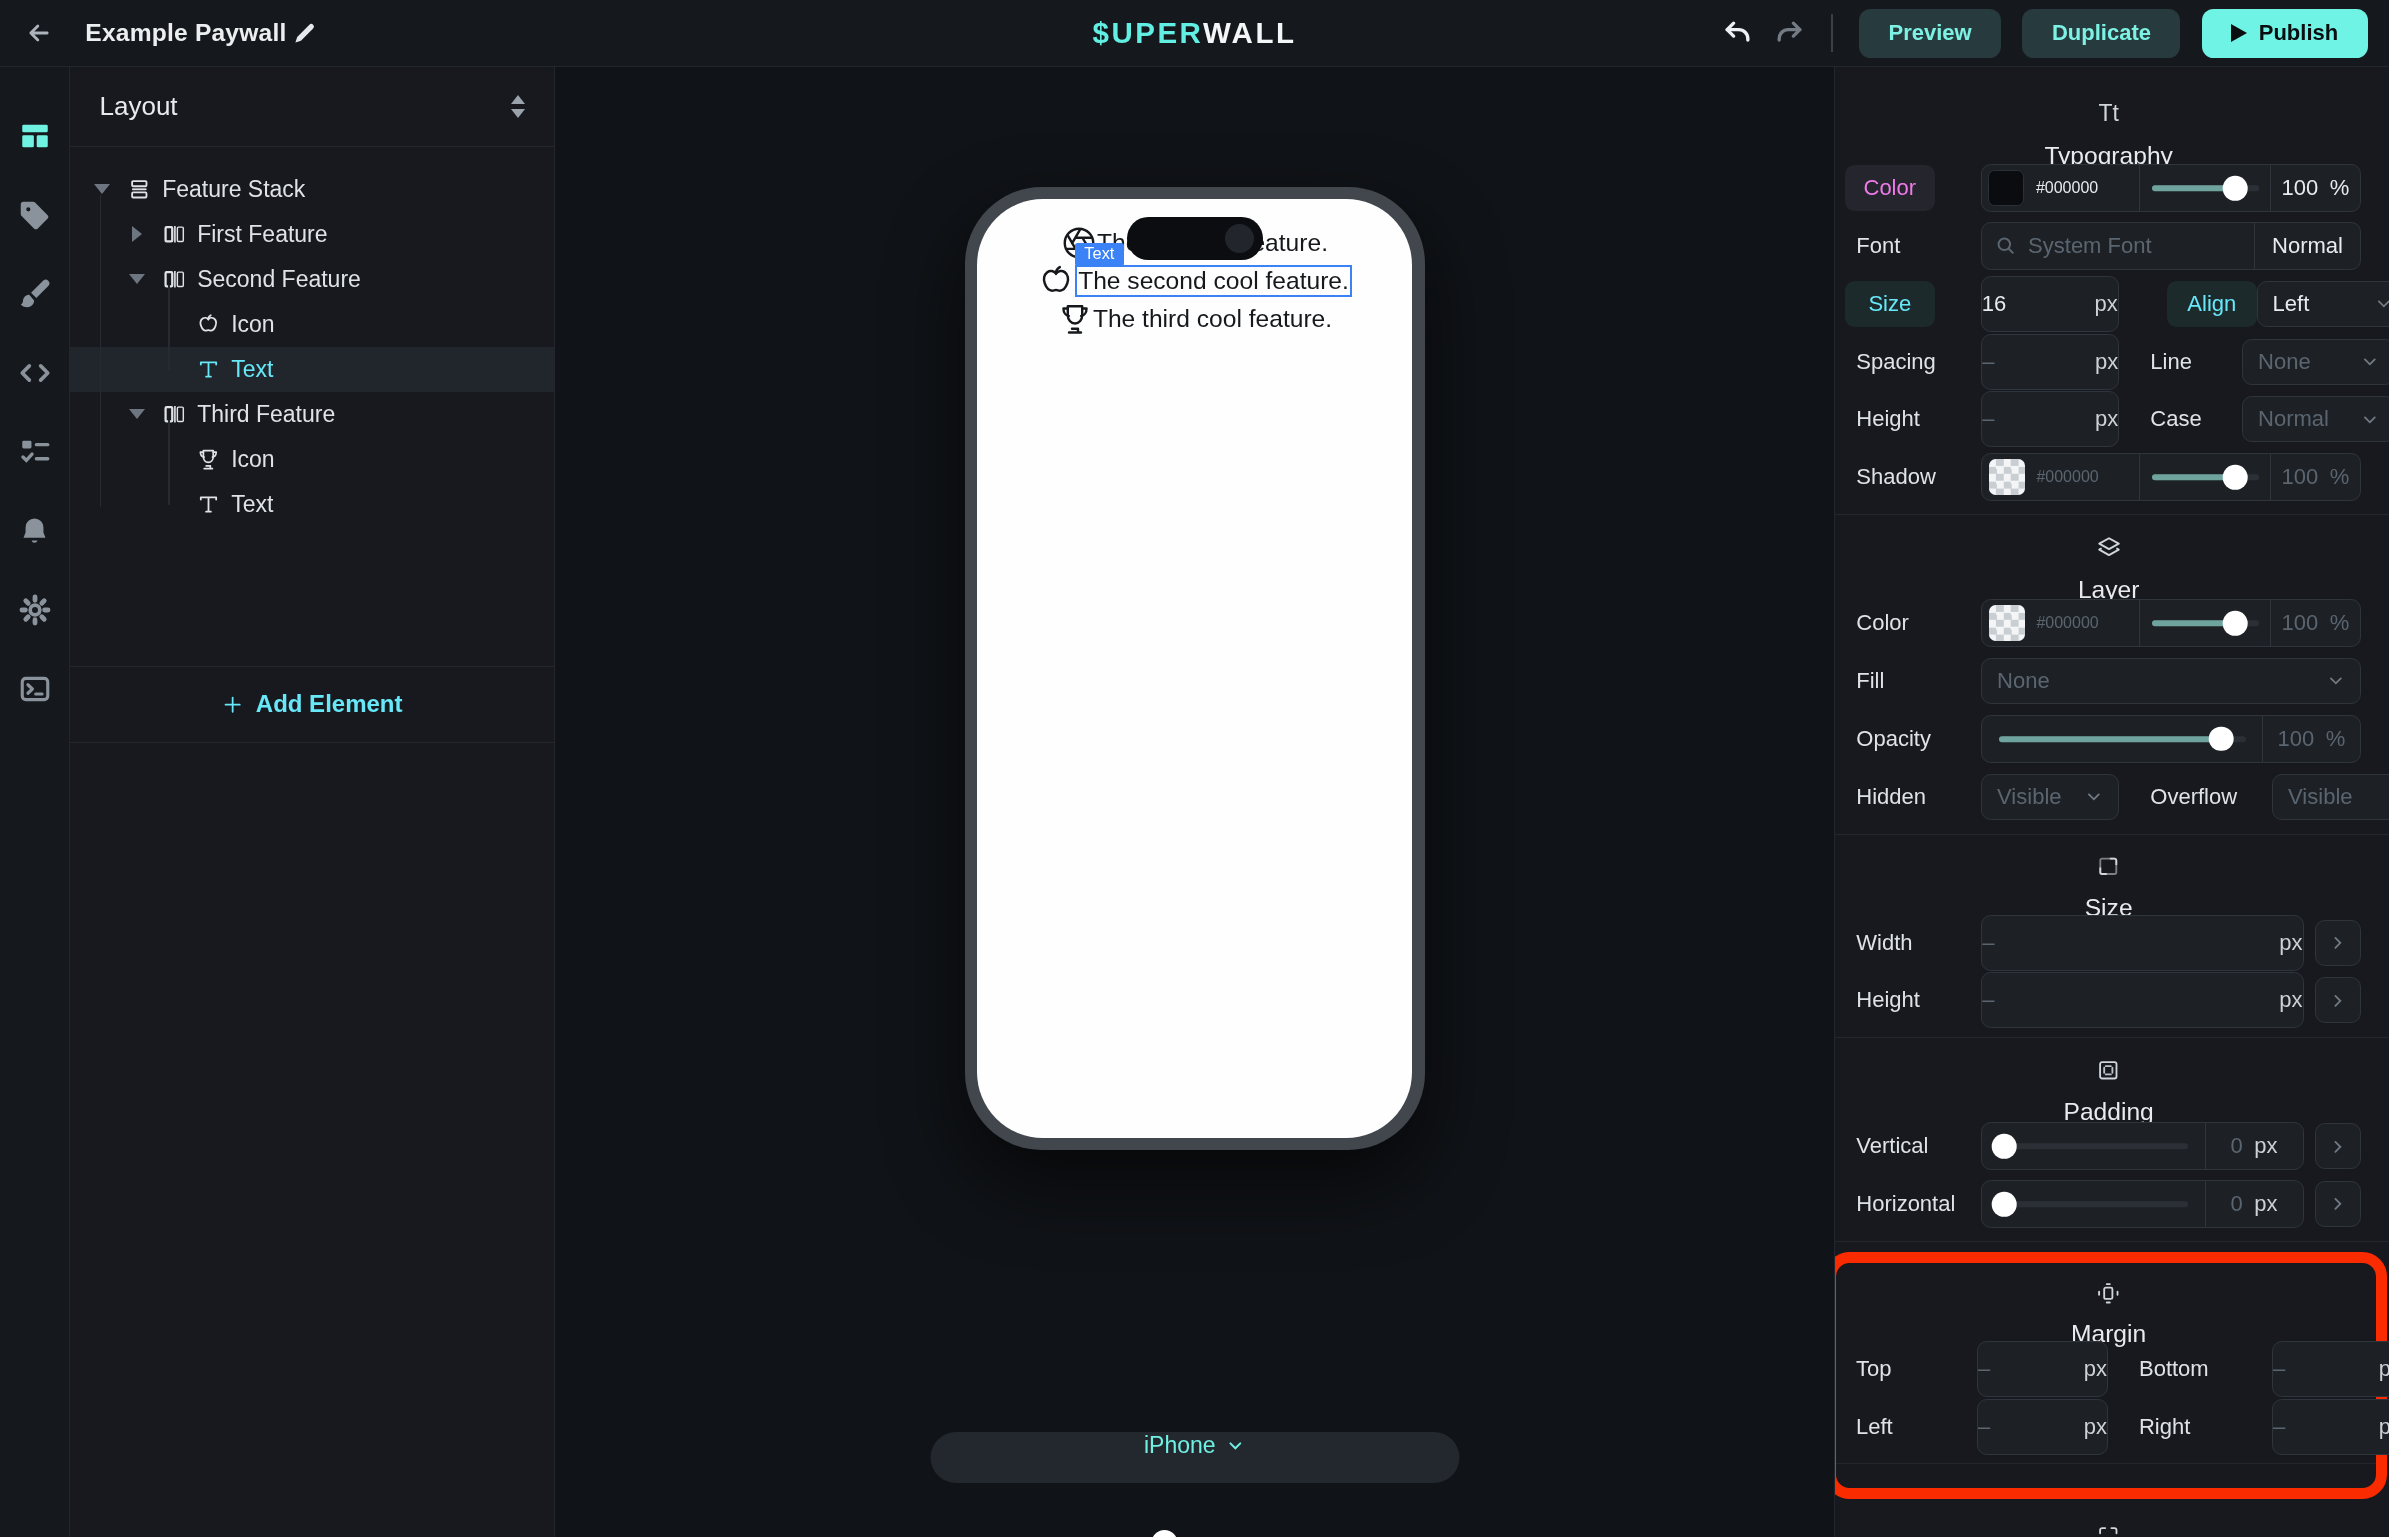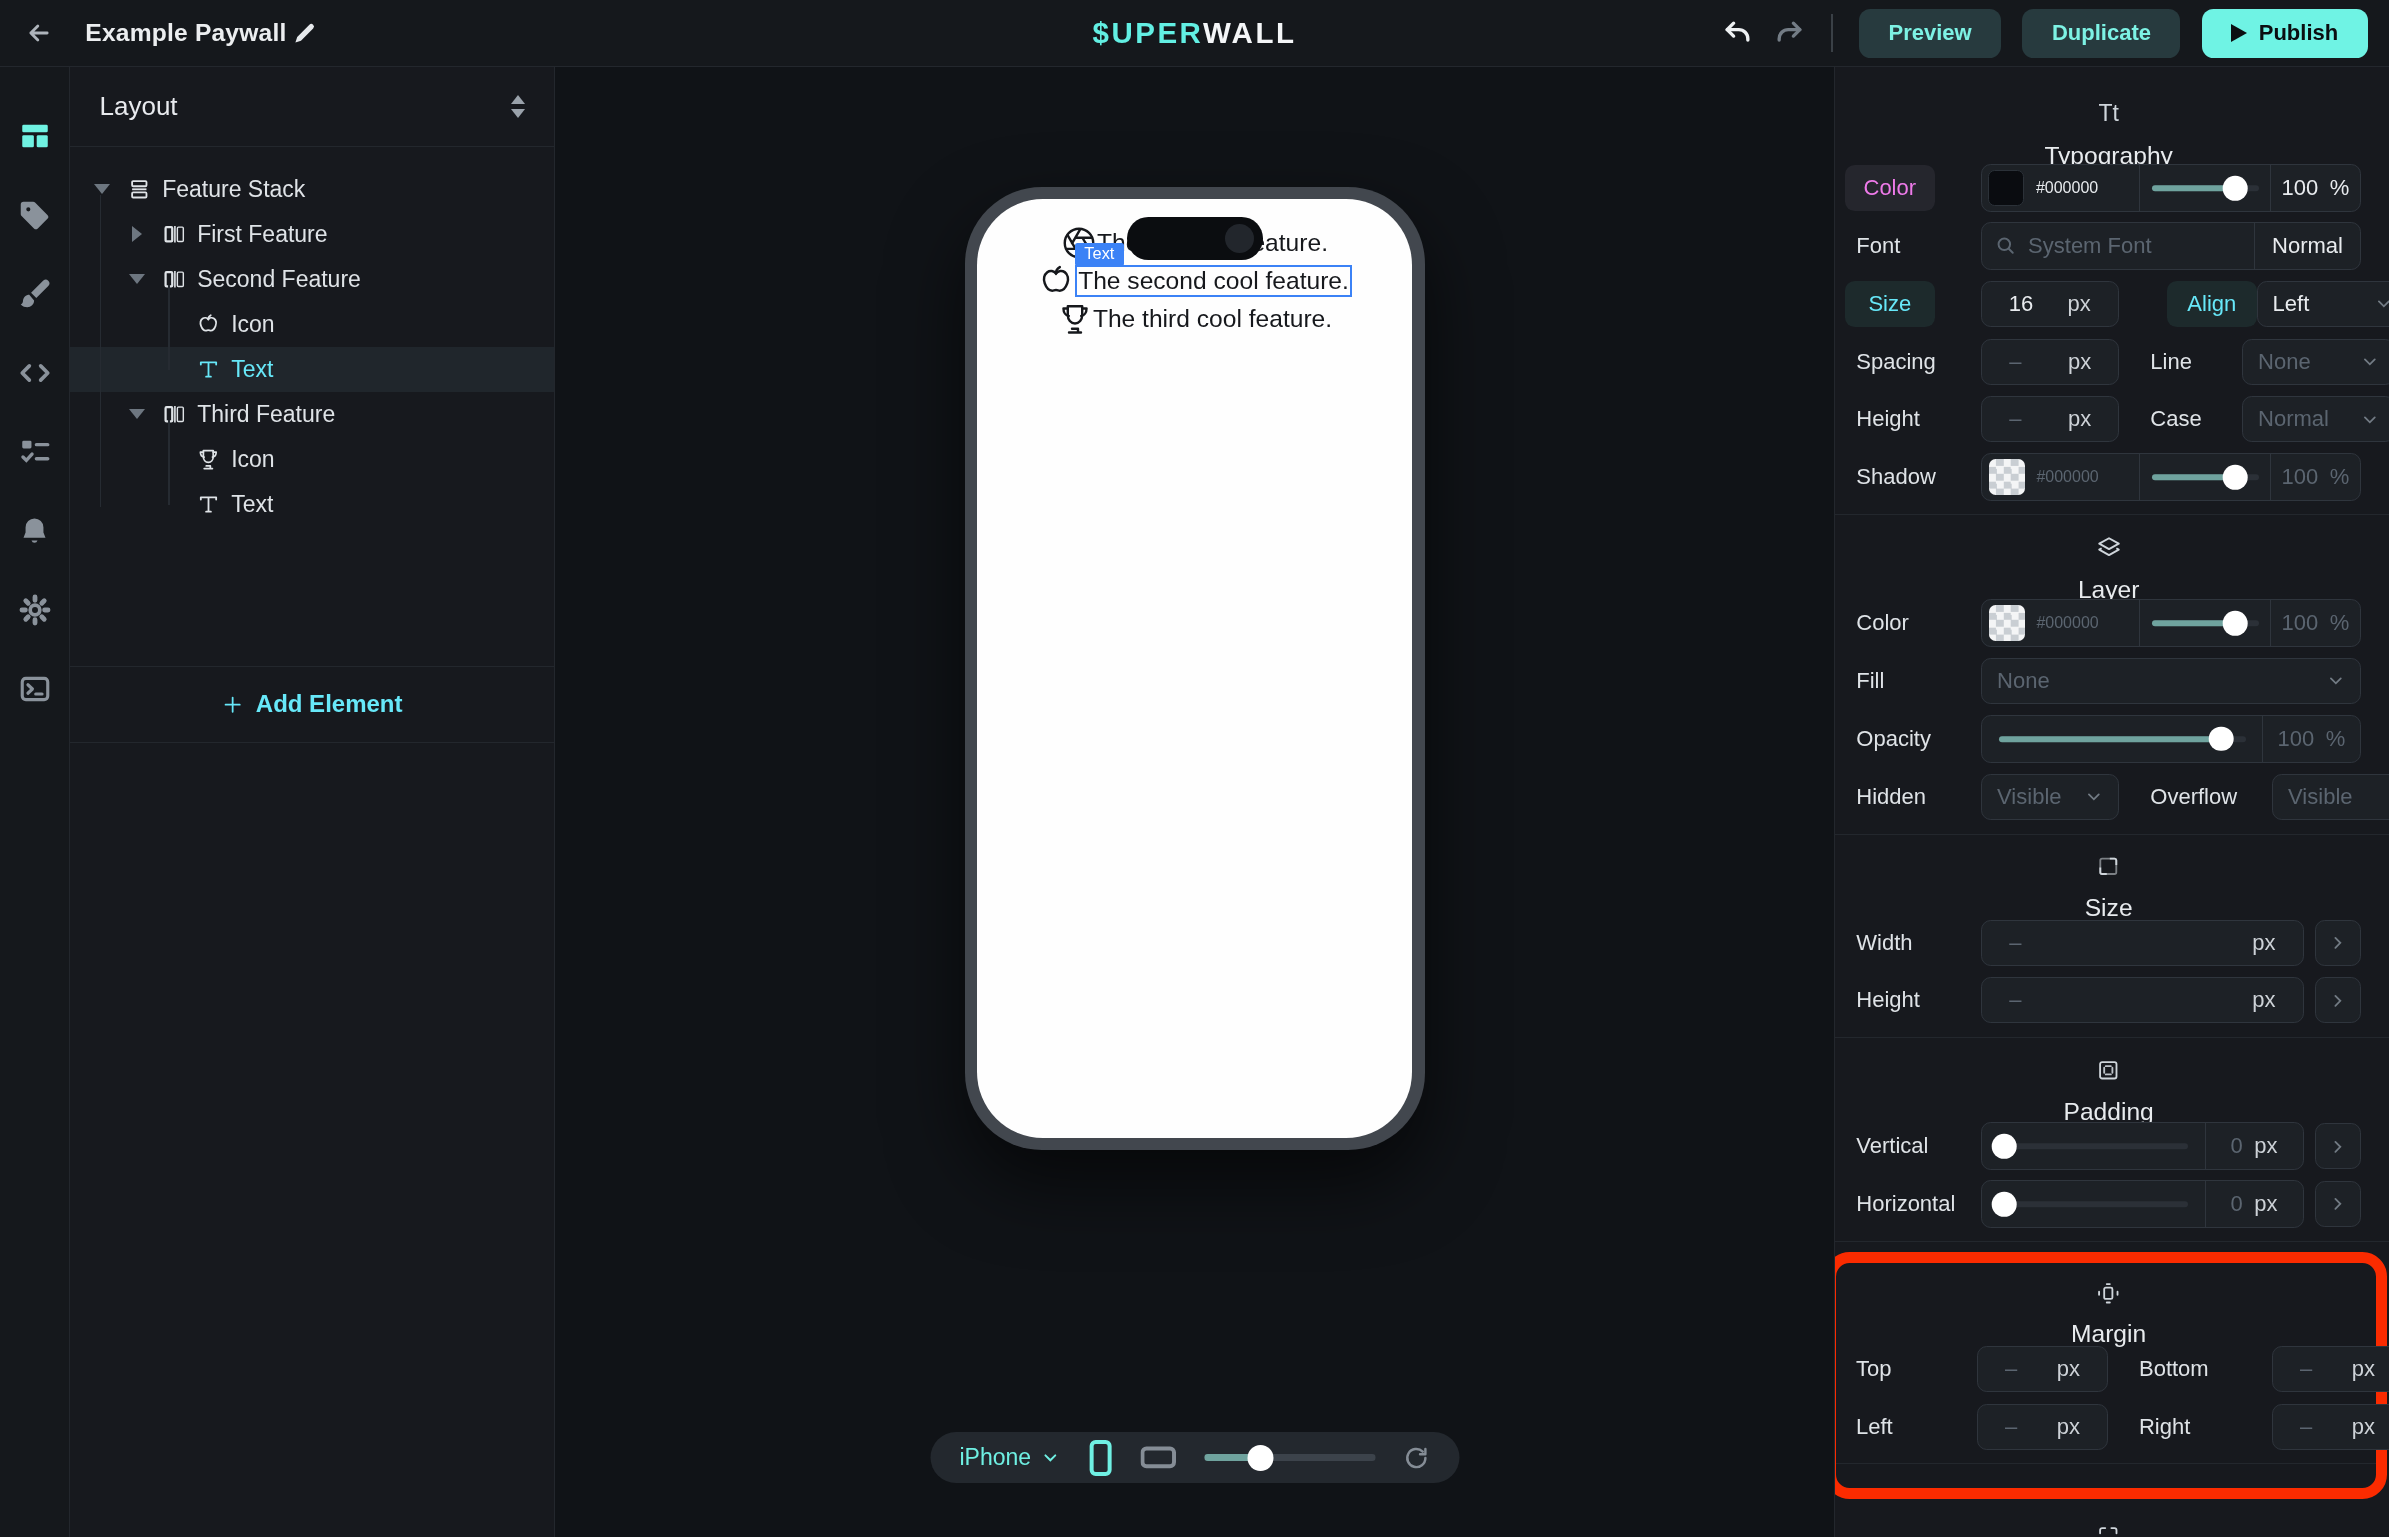--- a/index.html
+++ b/index.html
@@ -66,21 +66,21 @@
   .sb-carrier { font-size:21.3px; font-weight:700; color:#0b0d10; }
   .features { margin-top:24.6px; display:flex; flex-direction:column; align-items:center; }
   .feat { display:flex; align-items:center; height:38px; color:#111316; }
   .feat-text { font-size:24.6px; color:#16181c; }
   .feat-sel-wrap { position:relative; display:flex; align-items:center; }
   .feat-sel { border:2.5px solid #3b82f6; padding:0 1.6px; }
   .sel-badge { position:absolute; top:-22px; left:0; background:#3b82f6; color:#fff; font-size:16.4px;
     padding:1.6px 9.8px 2.5px; border-radius:2.5px; }
 
   .device-bar { position:absolute; left:50%; transform:translateX(-50%); bottom:54px; width:529px; height:51px;
-    background:#23282e; border-radius:28px; display:flex; align-items:center; padding:0 29.5px; gap:28px; }
+    background:#23282e; border-radius:28px; display:flex; align-items:center; padding:0 29.5px; gap:28px;flex-direction:column; }
   .db-device { display:flex; align-items:center; gap:9.8px; color:#6ff0e3; font-size:23px; cursor:pointer; }
   .db-slider { position:relative; width:174px; height:6.6px; border-radius:3.3px; background:#3c434b; cursor:pointer; }
   .db-slider .fill { position:absolute; left:0; top:0; height:6.6px; width:33%; background:#6fa39e; border-radius:3.3px; }
   .db-slider .knob { position:absolute; left:33%; top:50%; transform:translate(-50%,-50%); width:26px; height:26px;
     border-radius:50%; background:#fff; }
 
   
   .inspector { width:555px; background:#17191e; border-left:0.8px solid #23272d; padding:0 28px 0 21.3px; overflow:hidden; }
   .section { padding-top:19.7px; }
   .sec-head { display:flex; align-items:center; gap:14.8px; height:43px; margin-bottom:21.3px;flex-direction:column; }
@@ -101,22 +101,22 @@
   .swatch { width:36px; height:36px; border-radius:6.6px; margin:0 11.5px 0 6.6px; flex:none; }
   .swatch-black { background:#0a0c10; border:0.8px solid #2b3138; }
   .swatch-check { background:repeating-conic-gradient(#c9ced3 0% 25%, #f4f5f6 0% 50%) 0 0/14.8px 14.8px; }
   .hexv { font-size:16px; }
   .track-seg { position:relative; width:130px; height:48px; flex:none; }
   .track { position:absolute; left:11.5px; right:11.5px; top:50%; transform:translateY(-50%); height:5.7px; border-radius:3.3px; background:#2b3037; }
   .track .tfill { position:absolute; left:0; top:0; height:5.7px; border-radius:3.3px; background:#6fa39e; }
   .track .tknob { position:absolute; top:50%; transform:translate(-50%,-50%); width:24.6px; height:24.6px; border-radius:50%; background:#fff; }
   .pct-seg { width:89px; flex:none; display:flex; align-items:center; justify-content:center; gap:11.5px; font-size:22px; }
   .white { color:#e8ebee; } .muted { color:#5b6570; } .unit { color:#cdd2d7; }
-  .inputbox { height:46px; background:#1d2126; border:0.8px solid #2f353d; border-radius:9.8px;
-    display:flex; align-items:center; padding:0 27px; font-size:22px; }
+  .inputbox { height:56px; background:#1d2126; border:0.8px solid #2f353d; border-radius:9.8px;
+    display:flex; align-items:center; padding:0 0; font-size:22px; }
   .in-170 { width:138px; flex:none; }
   .in-160 { width:131px; flex:none; }
   .inputbox .val { flex:1; }
   .selbox { height:46px; background:#1d2126; border:0.8px solid #2f353d; border-radius:9.8px;
     display:flex; align-items:center; padding:0 14.8px; font-size:22px; cursor:pointer; }
   .sel-185 { width:153px; flex:none; margin-left:auto; }
   .selbox .val { flex:1; }
   .chev { color:#727b84; flex:none; }
   .sqbtn { width:46px; height:46px; flex:none; margin-left:11.5px; background:#1d2126; border:0.8px solid #2f353d;
     border-radius:9.8px; display:flex; align-items:center; justify-content:center; cursor:pointer; }

